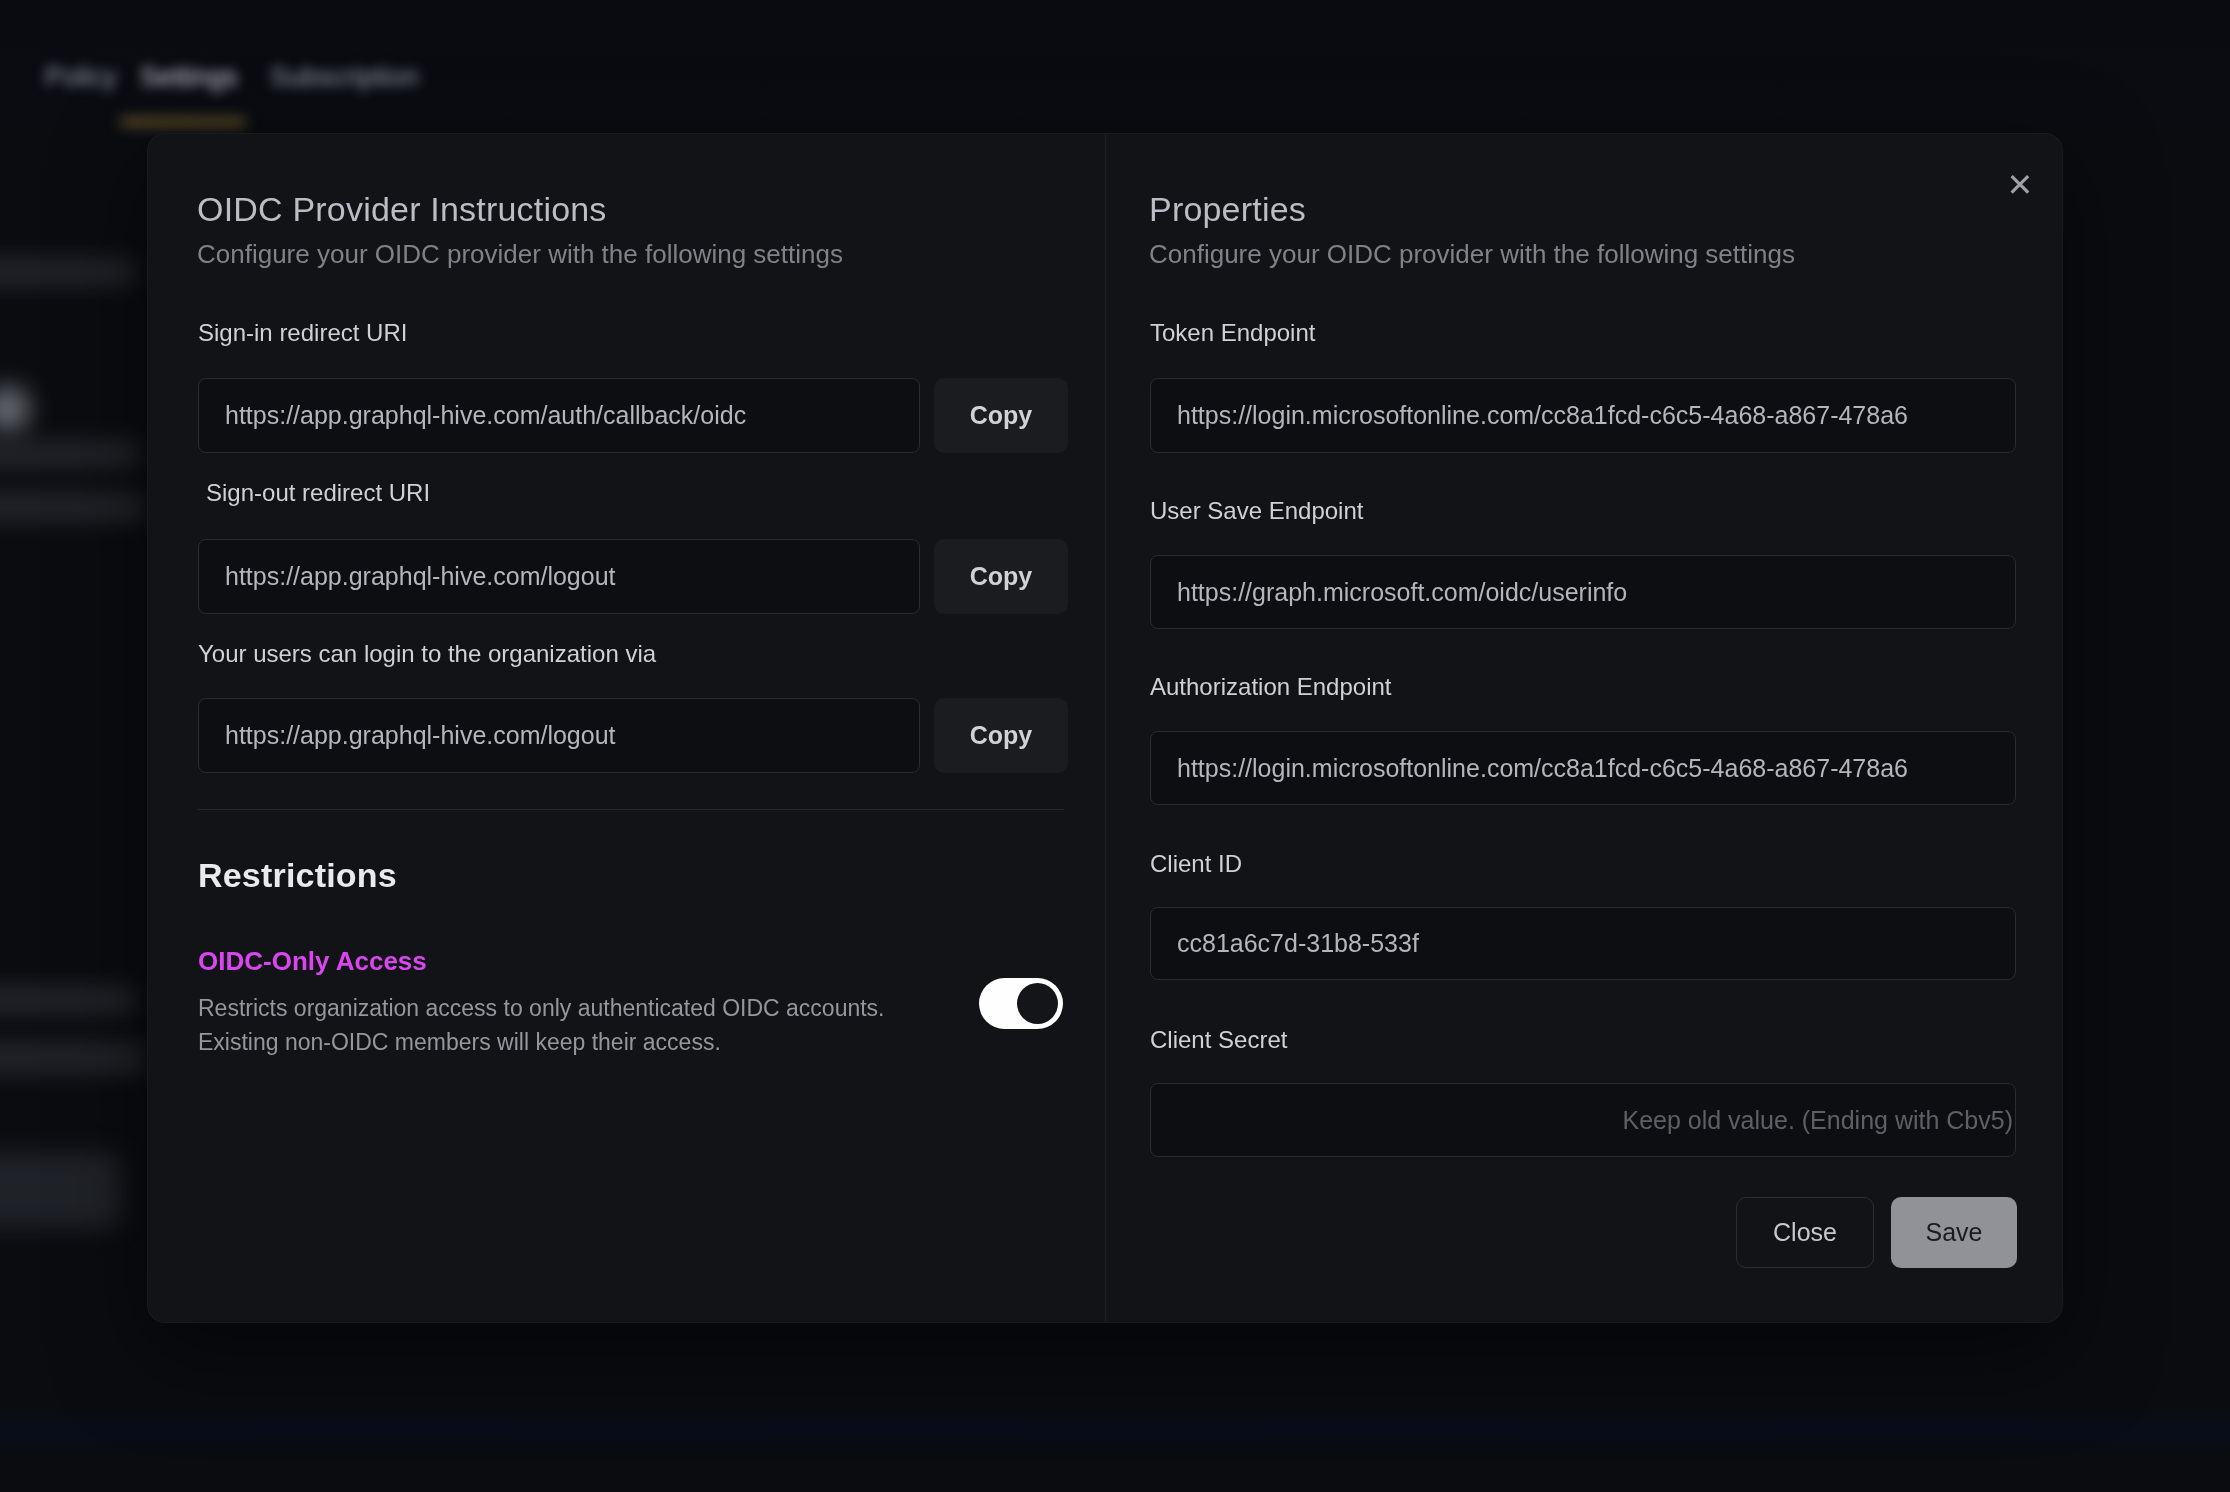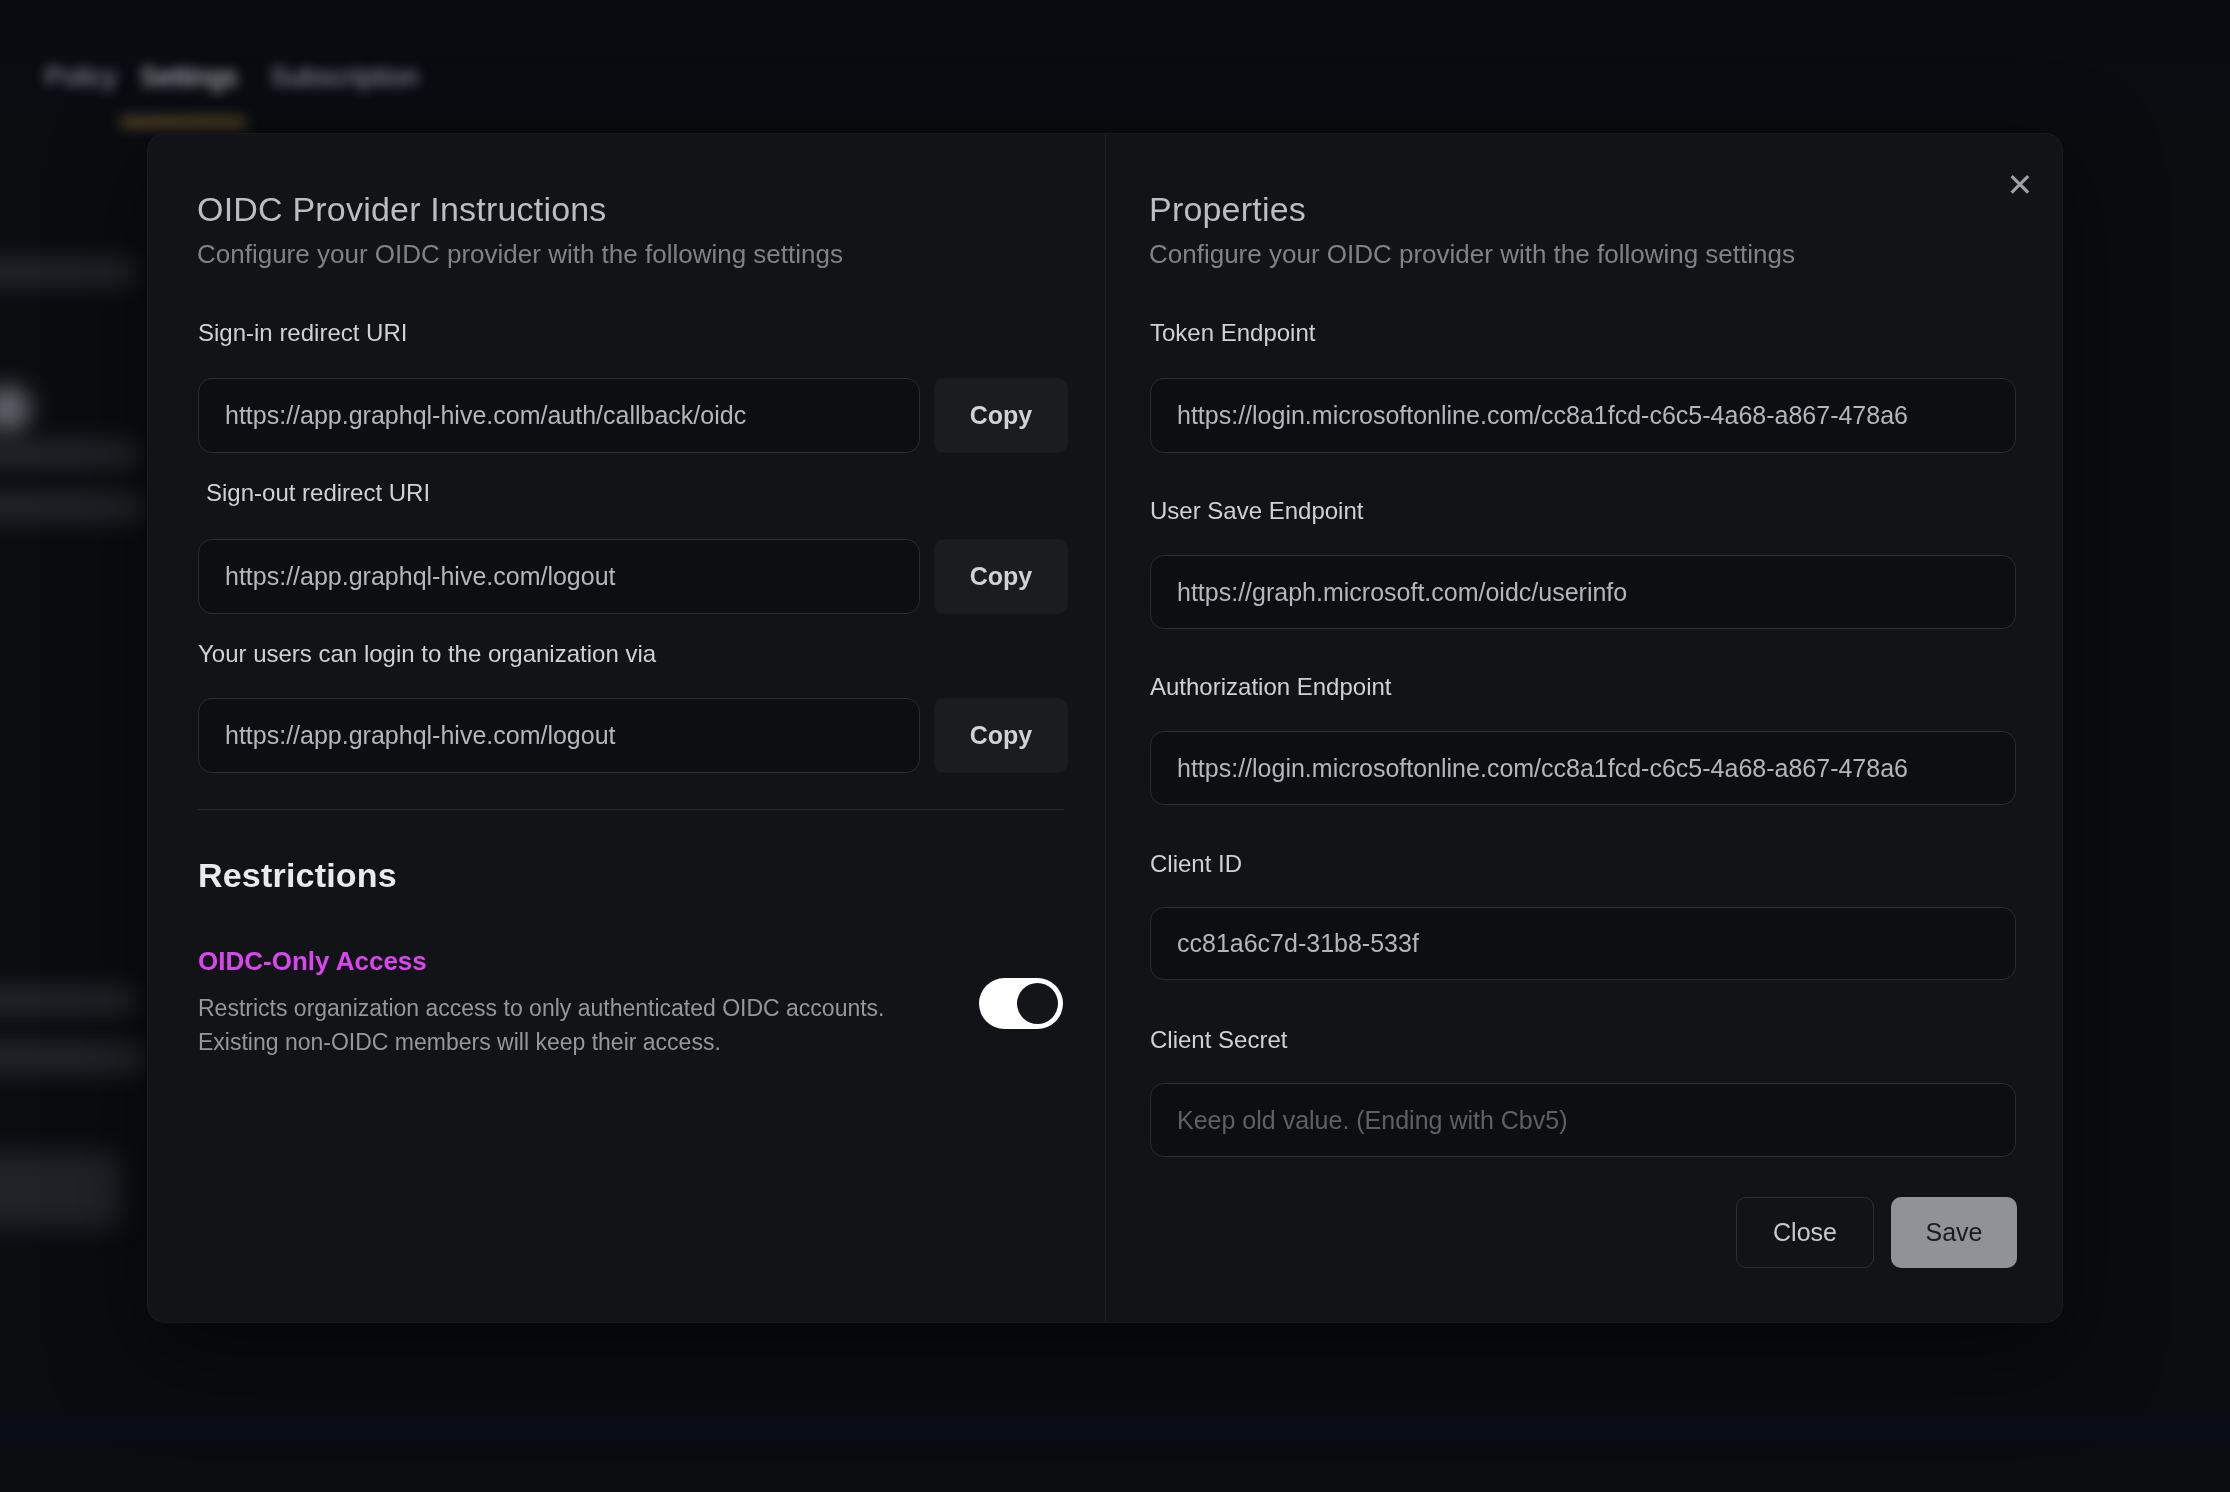--- a/index.html
+++ b/index.html
@@ -45,25 +45,25 @@
   }
   .vdivider { position: absolute; left: 957px; top: 0; bottom: 0; width: 1px; background: #1e2023; }
   .hdivider { position: absolute; left: 50px; top: 675px; width: 866px; height: 1px; background: #28292d; }
 
   .col-title    { position: absolute; font-size: 34px; font-weight: 500; color: #b9bdc4; letter-spacing: .2px; }
   .col-subtitle { position: absolute; font-size: 26px; font-weight: 400; color: #7f8288; }
   .fld-label    { position: absolute; font-size: 24px; font-weight: 500; color: #ced1d6; }
 
   .inp {
     position: absolute; height: 75px;
-    background: #0d0e11; border: 1px solid #2a2c31; border-radius: 14px;
+    background: #0d0e11; border: 1px solid #2a2c31; border-radius: 8px;
     display: flex; align-items: center;
     padding: 0 2px 0 26px;
     font-size: 25px; color: #b2b6bd;
-    white-space: nowrap; overflow: hidden;
+    white-space: nowrap; overflow: hidden; text-align: right;
   }
   input.inp {
     display: block; line-height: 73px; width: 866px;
     font-family: inherit; outline: none;
   }
   input.inp::placeholder { color: #5d6066; opacity: 1; }
 
   .copy-btn {
     position: absolute; width: 134px; height: 75px;
     background: #1a1c1f; border-radius: 10px; border: none;

